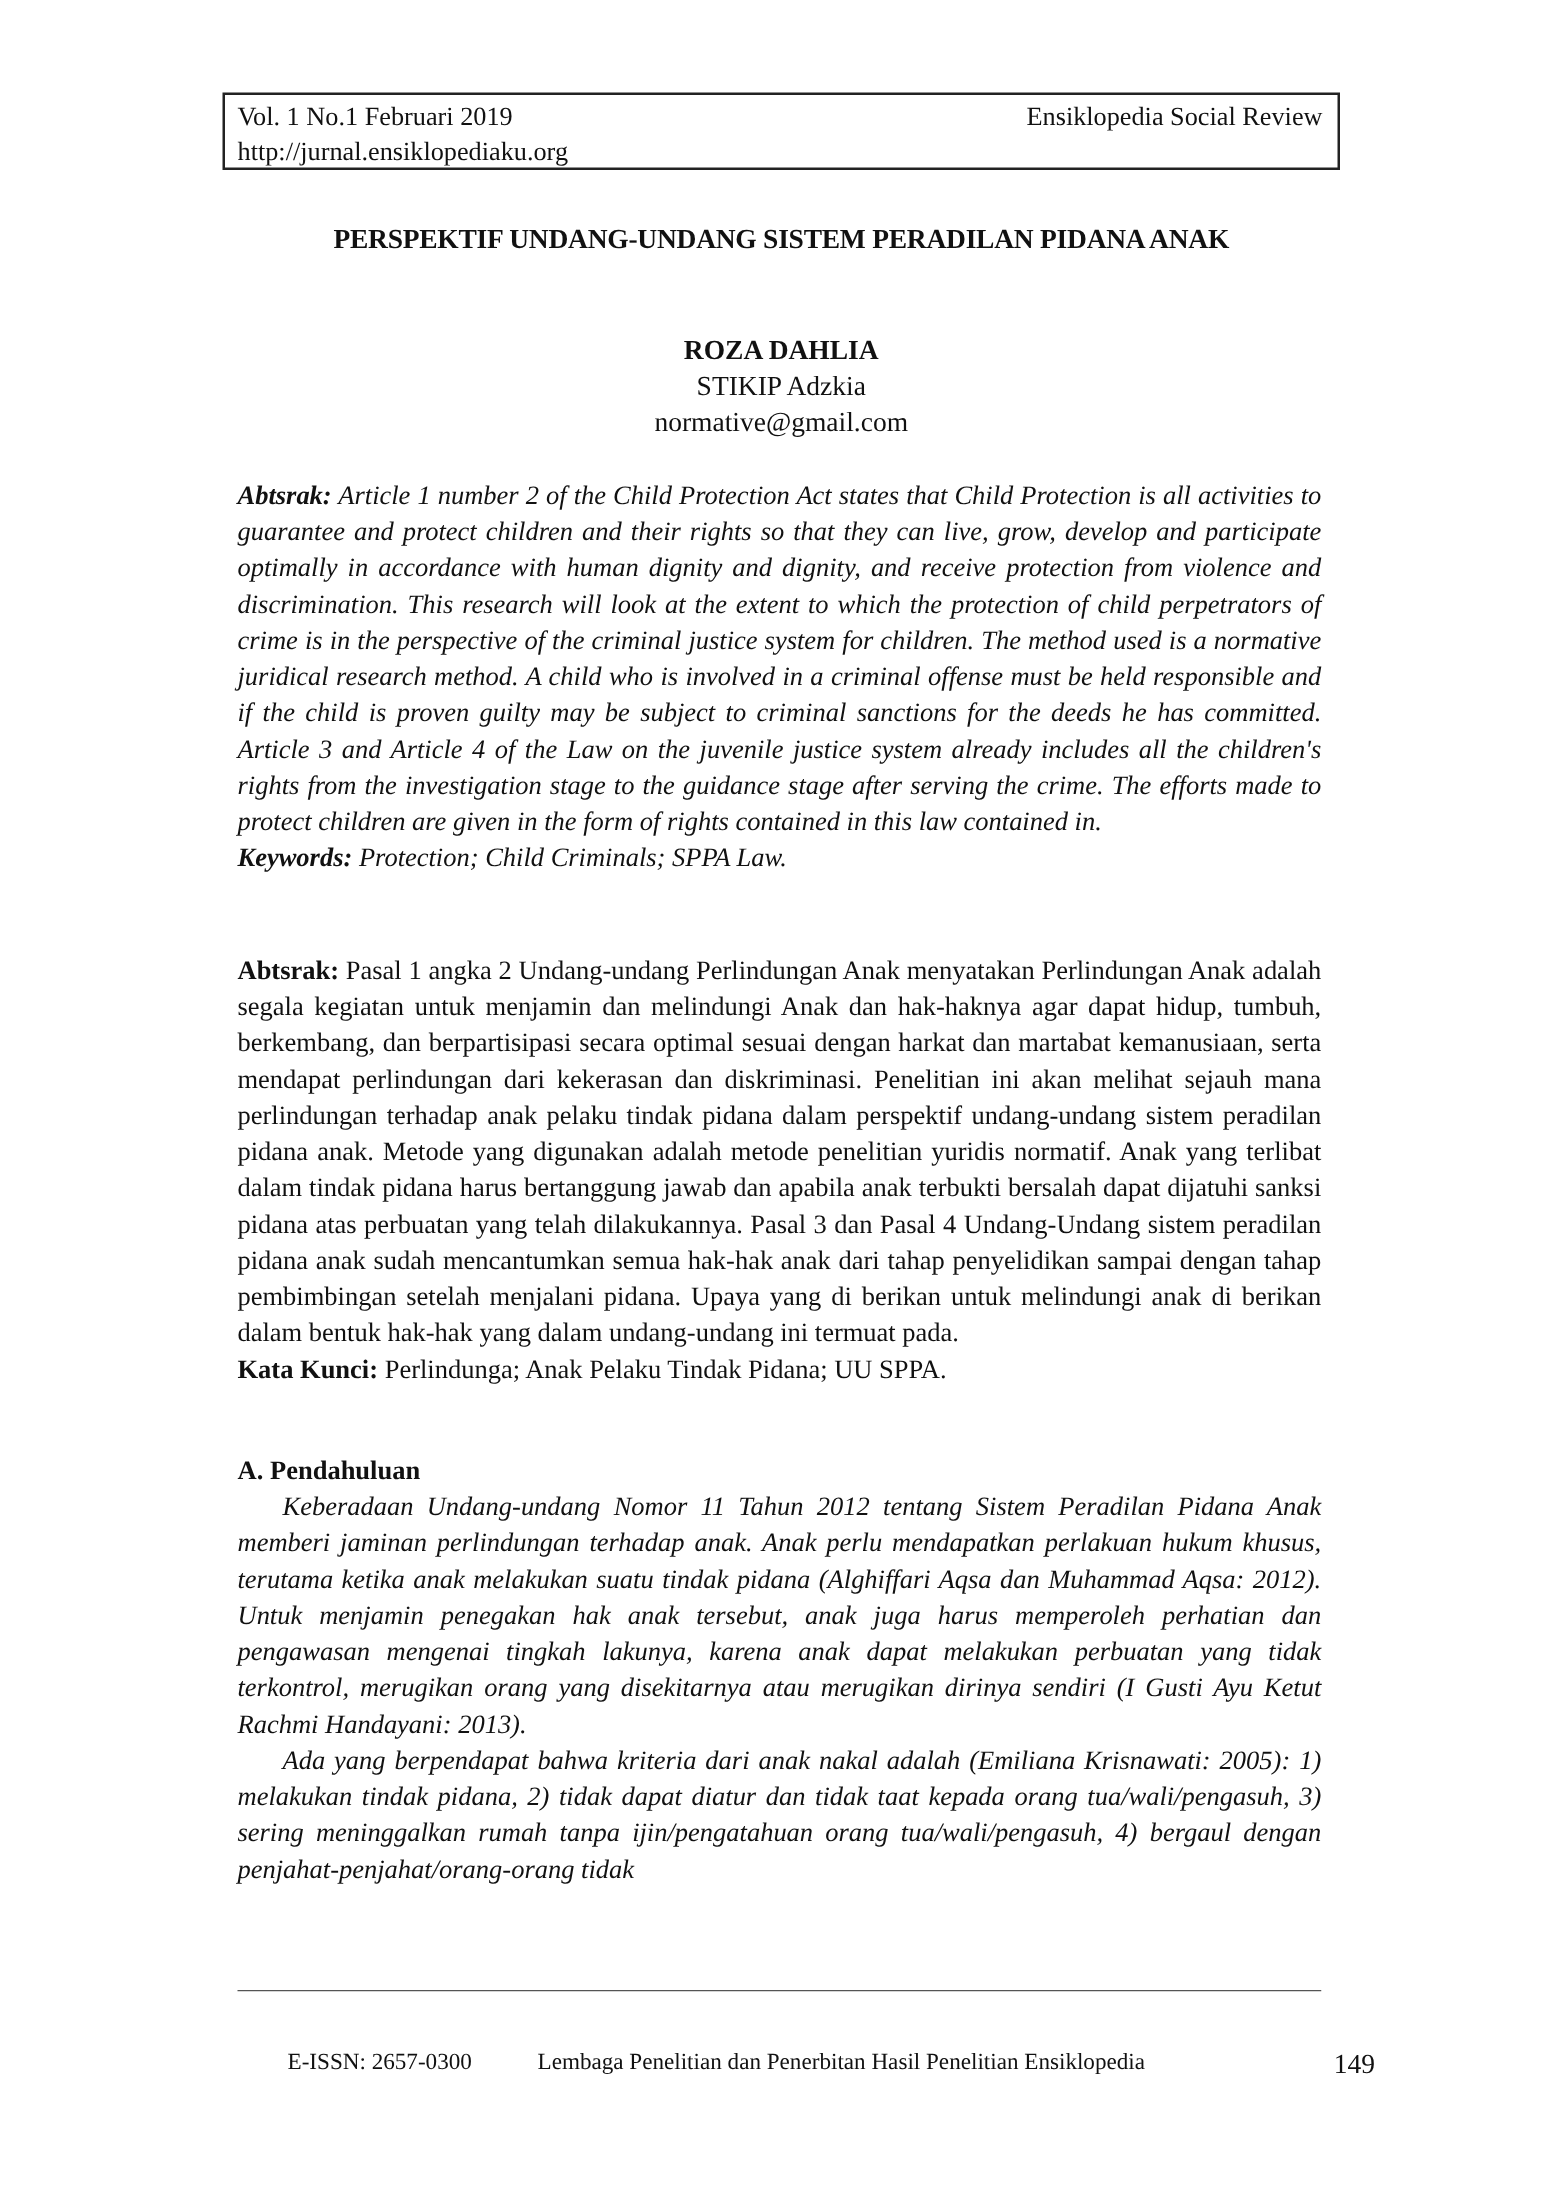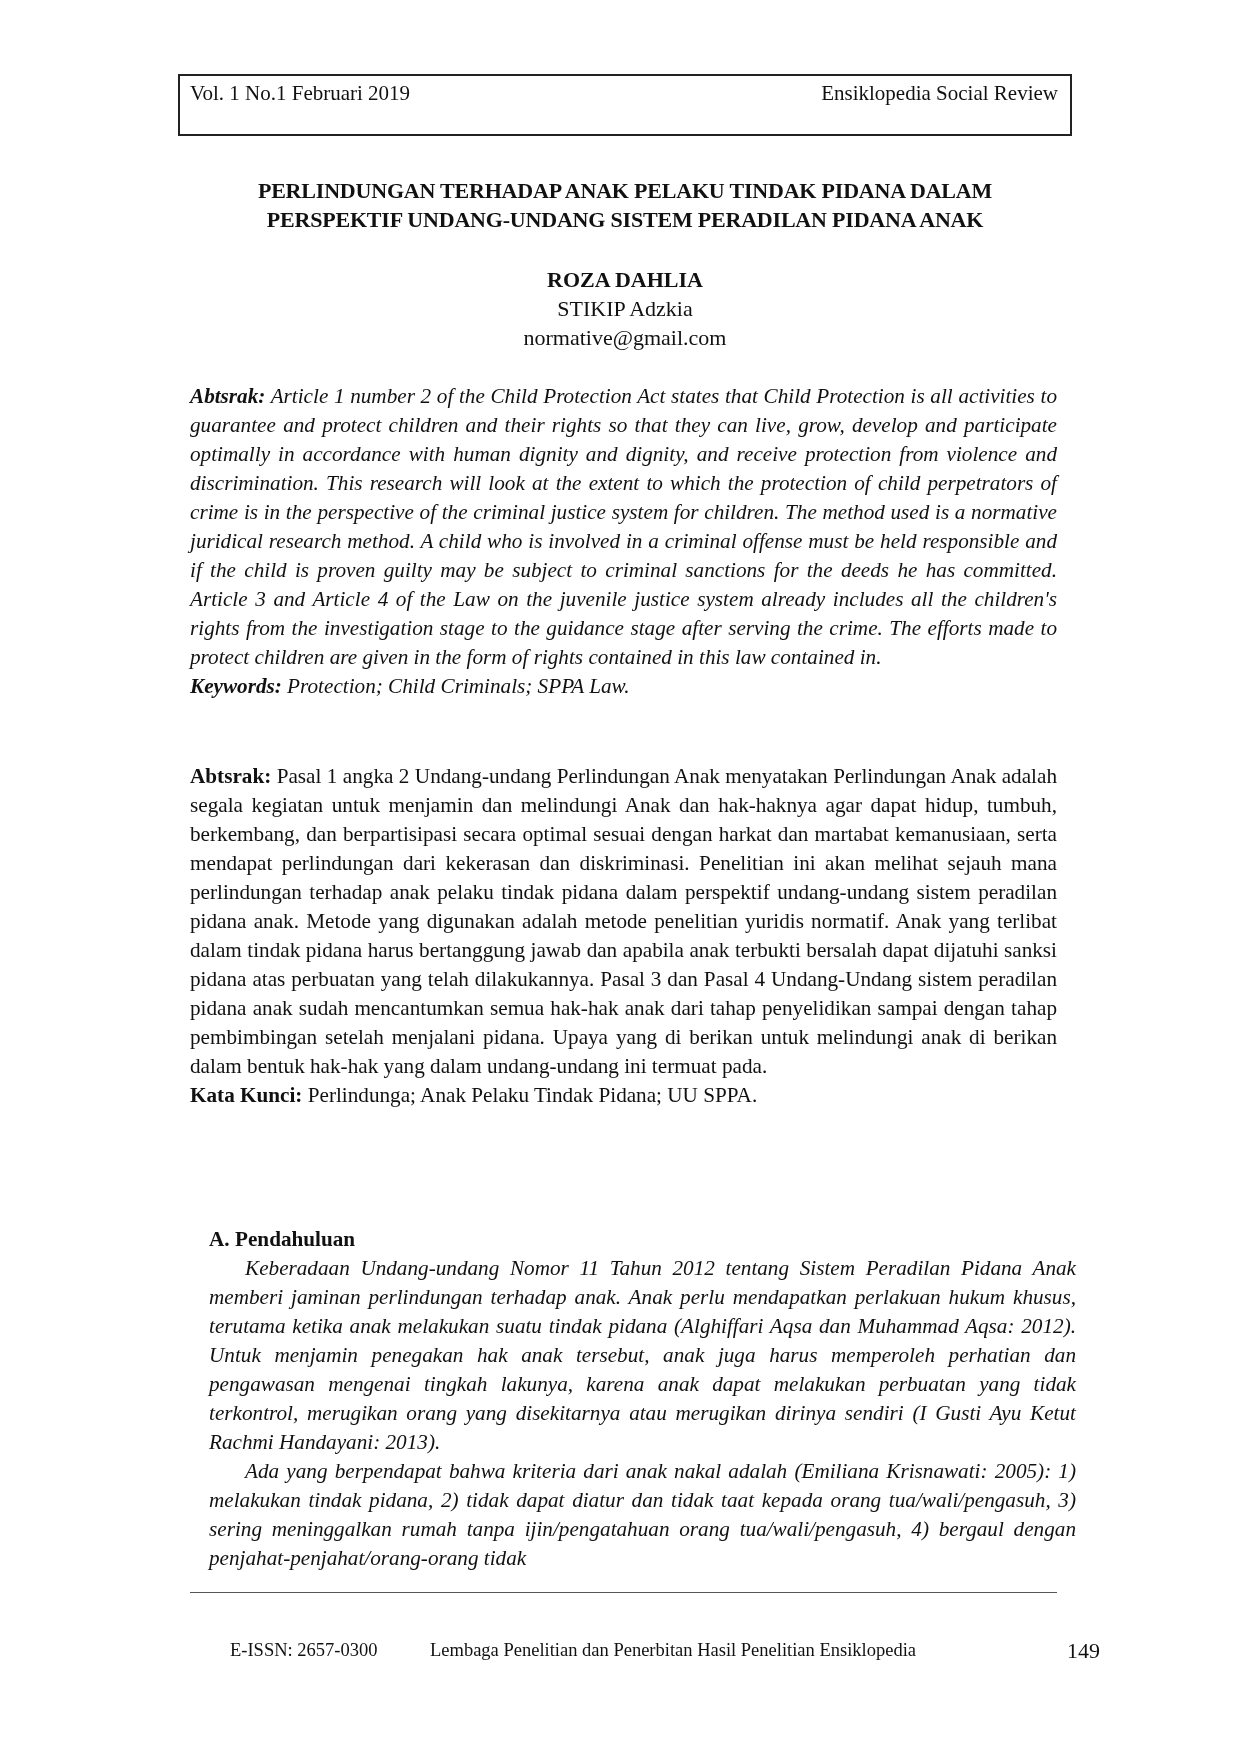--- a/index.html
+++ b/index.html
@@ -22,21 +22,21 @@
     position: absolute; left: 178px; top: 265px; width: 894px; text-align: center;
     font-size: 22px; line-height: 29px;
   }
   .author-block .name { font-weight: bold; }
   .content {
     position: absolute; left: 190px; width: 867px;
     font-size: 21.2px; line-height: 29px; text-align: justify;
   }
   .abstract-en { top: 382px; font-style: italic; }
   .abstract-id { top: 762px; }
-  .intro { top: 1225px; margin-left: 19px; }
+  .intro { top: 1162px; }
   .intro p { margin: 0; text-indent: 36px; font-style: italic; }
   .heading { font-weight: bold; margin: 0; }
   .heading .num { display: inline-block; width: 26px; }
   p { margin: 0; }
   .footer-rule {
     position: absolute; left: 190px; top: 1592px; width: 867px; height: 0;
     border-top: 1.5px solid #555;
   }
   .footer {
     position: absolute; left: 190px; top: 1636px; width: 870px;
@@ -49,24 +49,26 @@
   b { font-weight: bold; }
 </style>
 </head>
 <body>
 
 <div class="header-box">
   <div class="row">
     <span>Vol. 1 No.1 Februari 2019</span>
     <span>Ensiklopedia Social Review</span>
   </div>
+  <div class="row">
+    <span>http://jurnal.ensiklopediaku.org</span>
+  </div>
 </div>
 
 <div class="title">
-  <div>PERLINDUNGAN TERHADAP ANAK PELAKU TINDAK PIDANA DALAM</div>
   <div>PERSPEKTIF UNDANG-UNDANG SISTEM PERADILAN PIDANA ANAK</div>
 </div>
 
 <div class="author-block">
   <div class="name">ROZA DAHLIA</div>
   <div>STIKIP Adzkia</div>
   <div>normative@gmail.com</div>
 </div>
 
 <div class="content abstract-en">

